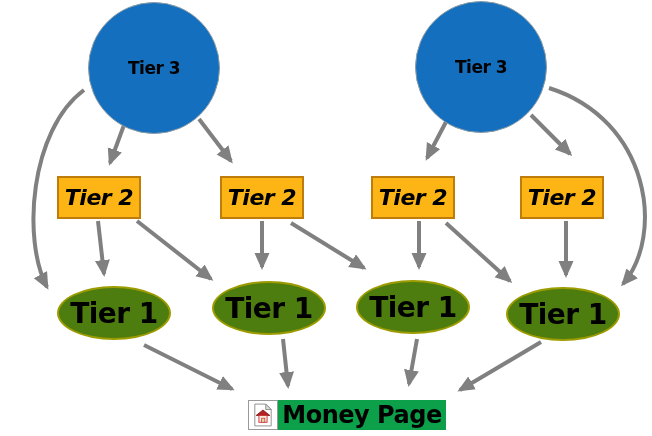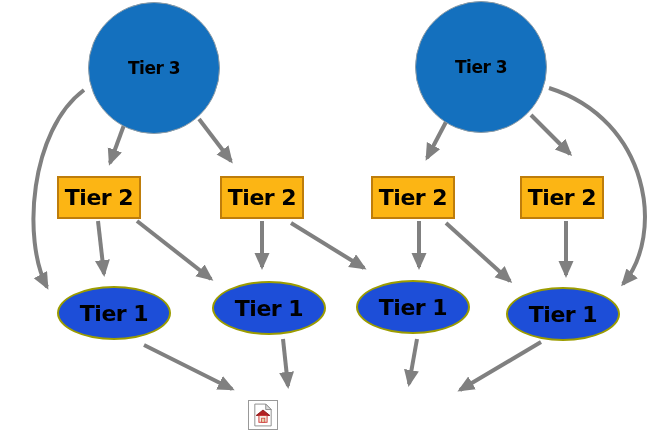--- a/index.html
+++ b/index.html
@@ -21,29 +21,30 @@
     width:132px; height:132px; border-radius:50%;
     background:#1470BE; border:1px solid #8C9BA5;
     font-size:17px;
   }
   .t3-1 { left:88px;  top:2px; }
   .t3-2 { left:415px; top:1px; }
   .tier2 {
     width:84px; height:43px;
     background:#FCB514; border:2px solid #BE7D0B;
     font-size:22px;
+    font-style:italic;
   }
   .t2-1 { left:57px;  top:176px; }
   .t2-2 { left:220px; top:176px; }
   .t2-3 { left:371px; top:176px; }
   .t2-4 { left:520px; top:176px; }
   .tier1 {
     width:114px; height:54px; border-radius:50%;
-    background:#1d4ed8; border:2px solid #9C9C00;
-    font-size:22px;
+    background:#4d7c0f; border:2px solid #9C9C00;
+    font-size:28px;
   }
   .t1-1 { left:57px;  top:286px; }
   .t1-2 { left:212px; top:281px; }
   .t1-3 { left:356px; top:280px; }
   .t1-4 { left:506px; top:287px; }
   .money-page { position:absolute; left:248px; top:400px; height:30px; display:flex; }
   .money-icon {
     width:30px; height:30px; box-sizing:border-box;
     background:#ffffff; border:1px solid #999999;
     display:flex; align-items:center; justify-content:center;
@@ -124,15 +125,16 @@
   <div class="money-page">
     <span class="money-icon">
       <svg viewBox="0 0 22 26" width="20" height="24" xmlns="http://www.w3.org/2000/svg">
         <path d="M2,1 L14,1 L20,7 L20,25 L2,25 z" fill="#ffffff" stroke="#888888" stroke-width="1"></path>
         <path d="M14,1 L14,7 L20,7 z" fill="#dddddd" stroke="#888888" stroke-width="1"></path>
         <path d="M3.5,13.5 L11,7.5 L18.5,13.5 z" fill="#B22222" stroke="#8B1A1A" stroke-width="1"></path>
         <rect x="6.5" y="13.5" width="9" height="7.5" fill="#F3EDE0" stroke="#CC3333" stroke-width="1"></rect>
         <rect x="9.5" y="16.5" width="3.5" height="4.5" fill="#E6D4A8" stroke="#CC3333" stroke-width="0.8"></rect>
       </svg>
     </span>
+    <span class="money-label">Money Page</span>
   </div>
 
 </div>
 
 </body></html>

